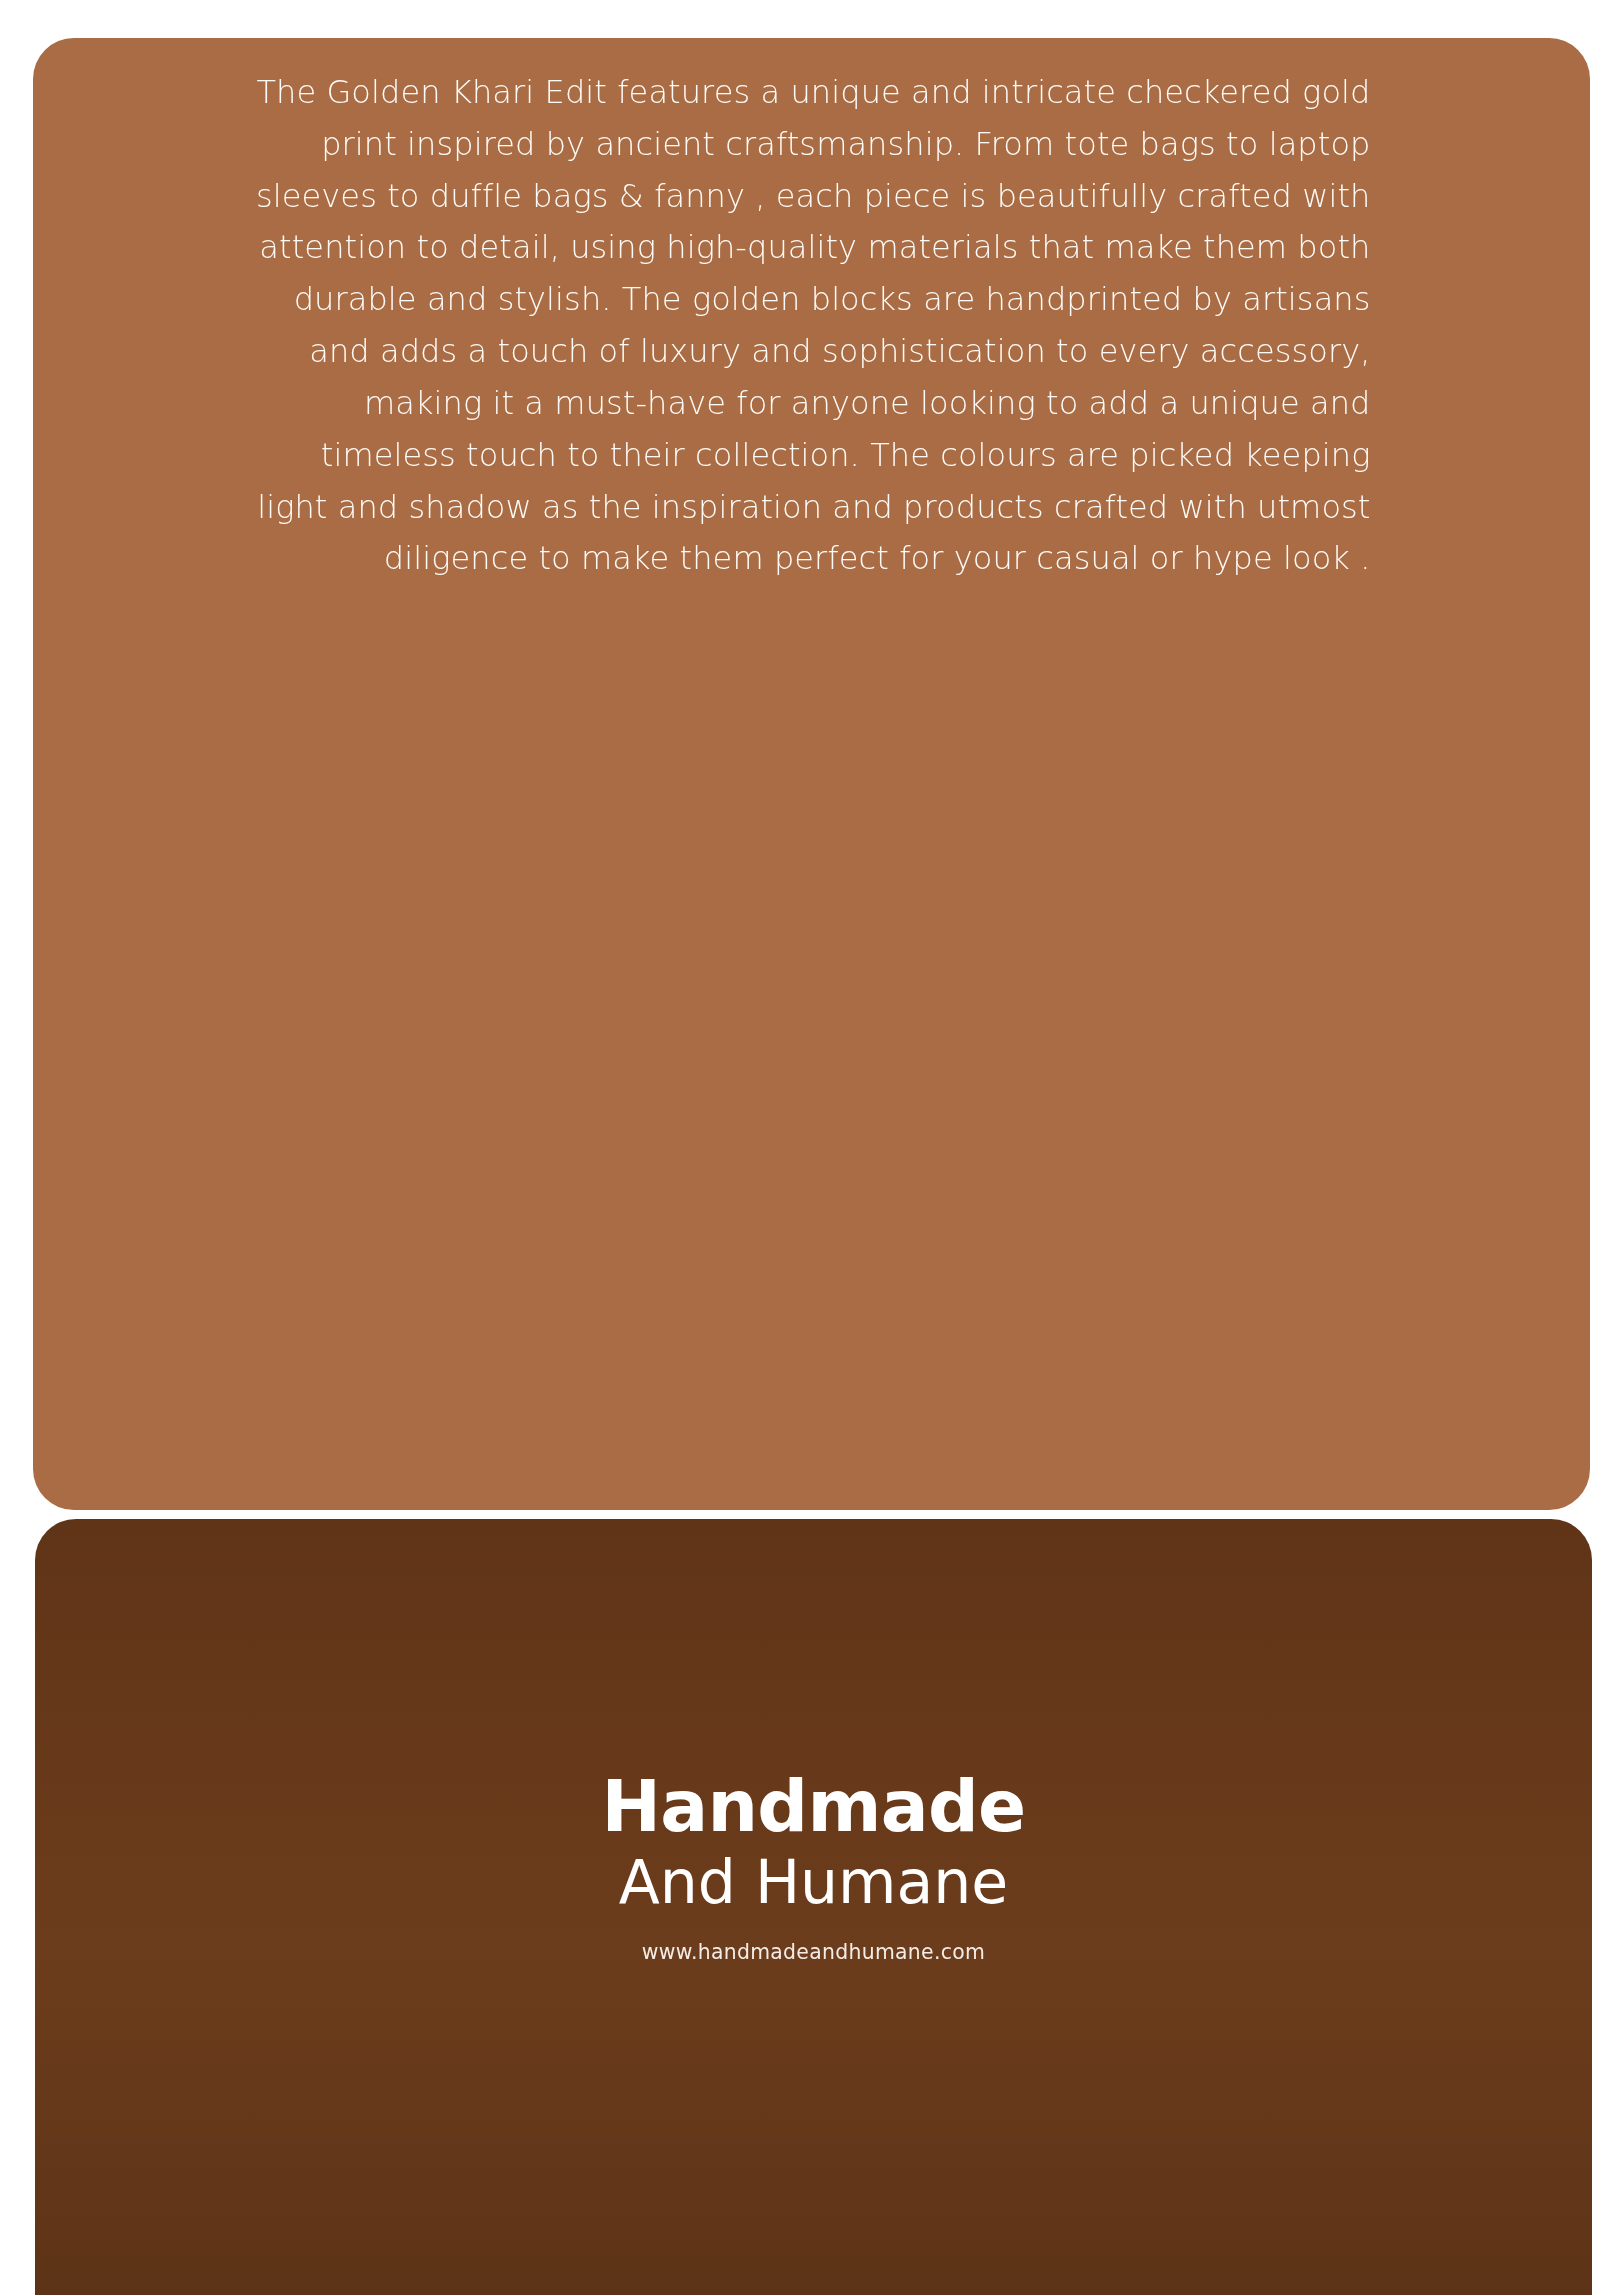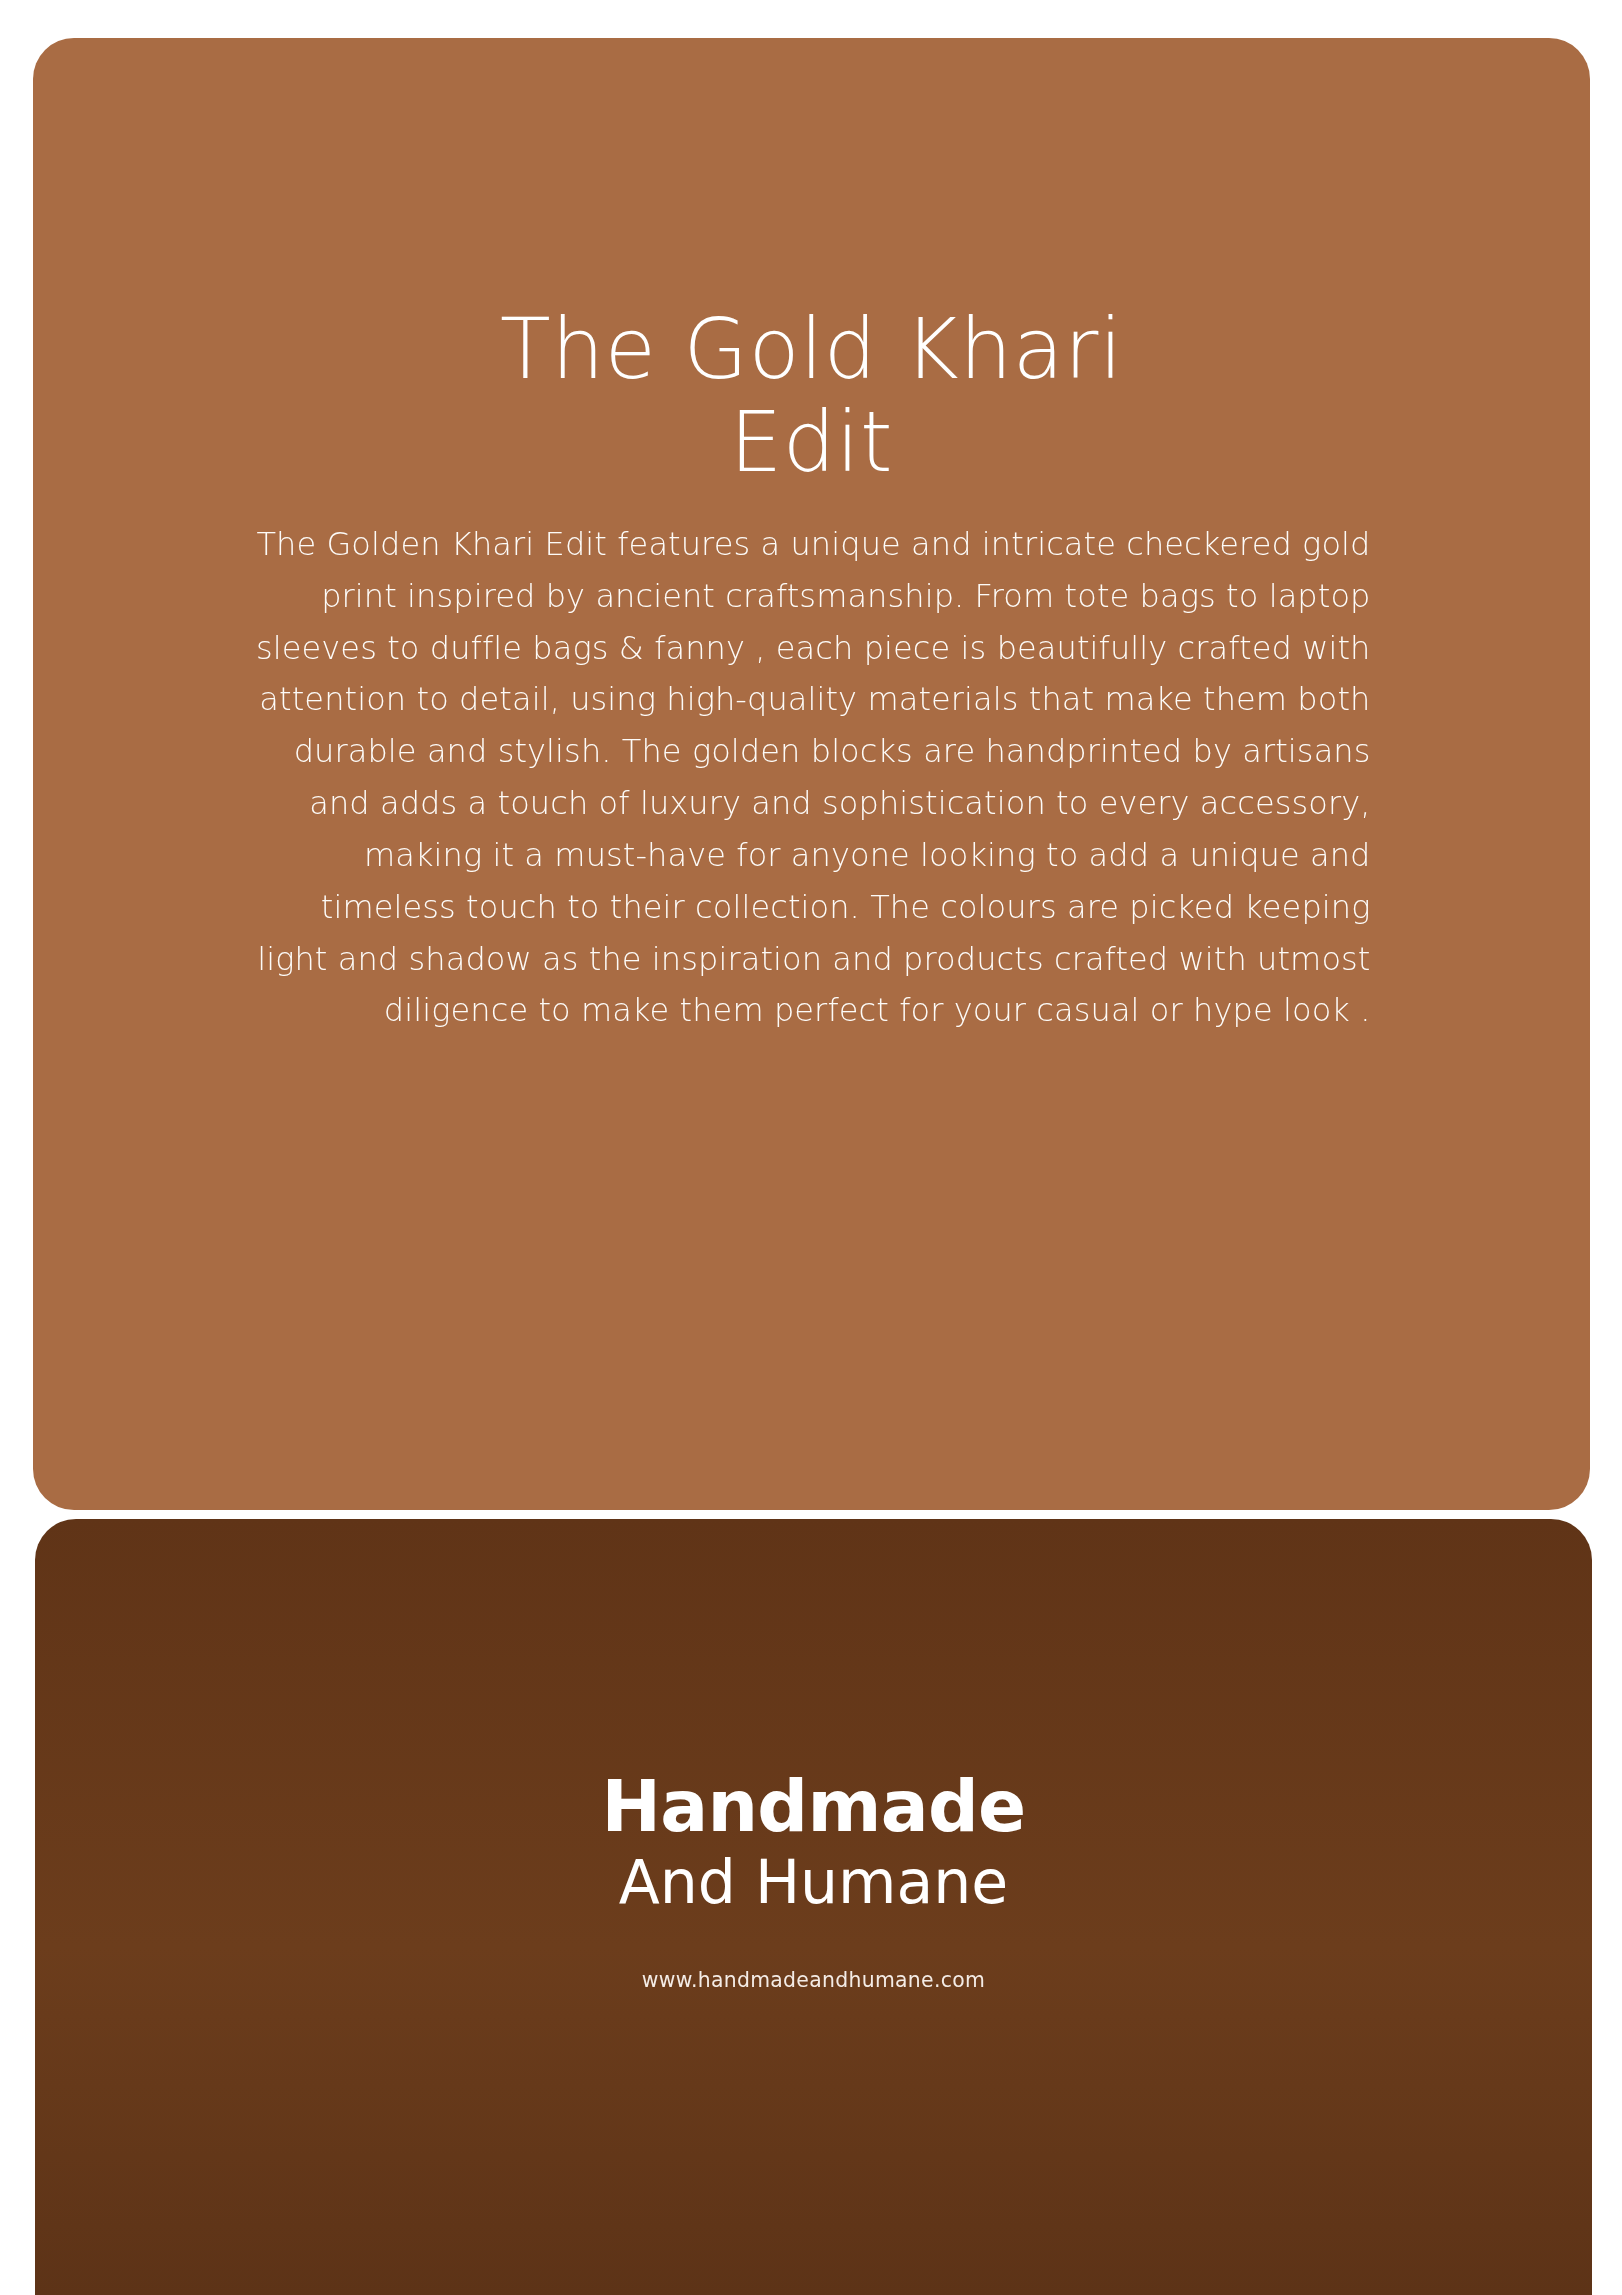--- a/index.html
+++ b/index.html
@@ -91,38 +91,34 @@
   .brand-secondary {
     margin-top: 9.5px;
     color: #ffffff;
     font-family: "DejaVu Sans", sans-serif;
     font-weight: 400;
     font-size: 60px;
     letter-spacing: 0px;
     line-height: 1;
   }
   .brand-url {
-    margin-top: 56px;
+    margin-top: 28px;
     color: #f4ece6;
     font-family: "DejaVu Sans", sans-serif;
     font-weight: 400;
     font-size: 20.4px;
     letter-spacing: 0.3px;
   }
 </style>
 </head>
 <body>
 
 <div class="page">
 
   <div class="top-panel">
-    <div class="title-block">
-      <span class="title-line">The Gold Khari</span>
-      <span class="title-line">Edit</span>
-    </div>
     <div class="body-copy">The Golden Khari Edit features a unique and intricate checkered gold print inspired by ancient craftsmanship. From tote bags to laptop sleeves to duffle bags &amp; fanny , each piece is beautifully crafted with attention to detail, using high-quality materials that make them both durable and stylish. The golden blocks are handprinted by artisans and adds a touch of luxury and sophistication to every accessory, making it a must-have for anyone looking to add a unique and timeless touch to their collection.  The colours are picked keeping light and shadow as the inspiration and products crafted with utmost diligence to make them perfect for your casual or hype look .</div>
   </div>
 
   <div class="bottom-panel">
     <div class="brand-primary">Handmade</div>
     <div class="brand-secondary">And Humane</div>
     <div class="brand-url">www.handmadeandhumane.com</div>
   </div>
 
 </div>

